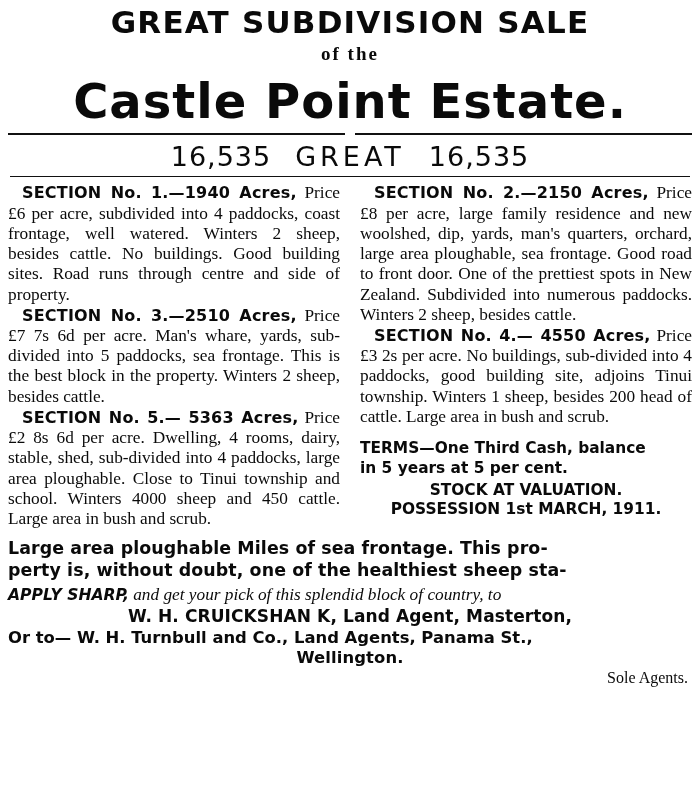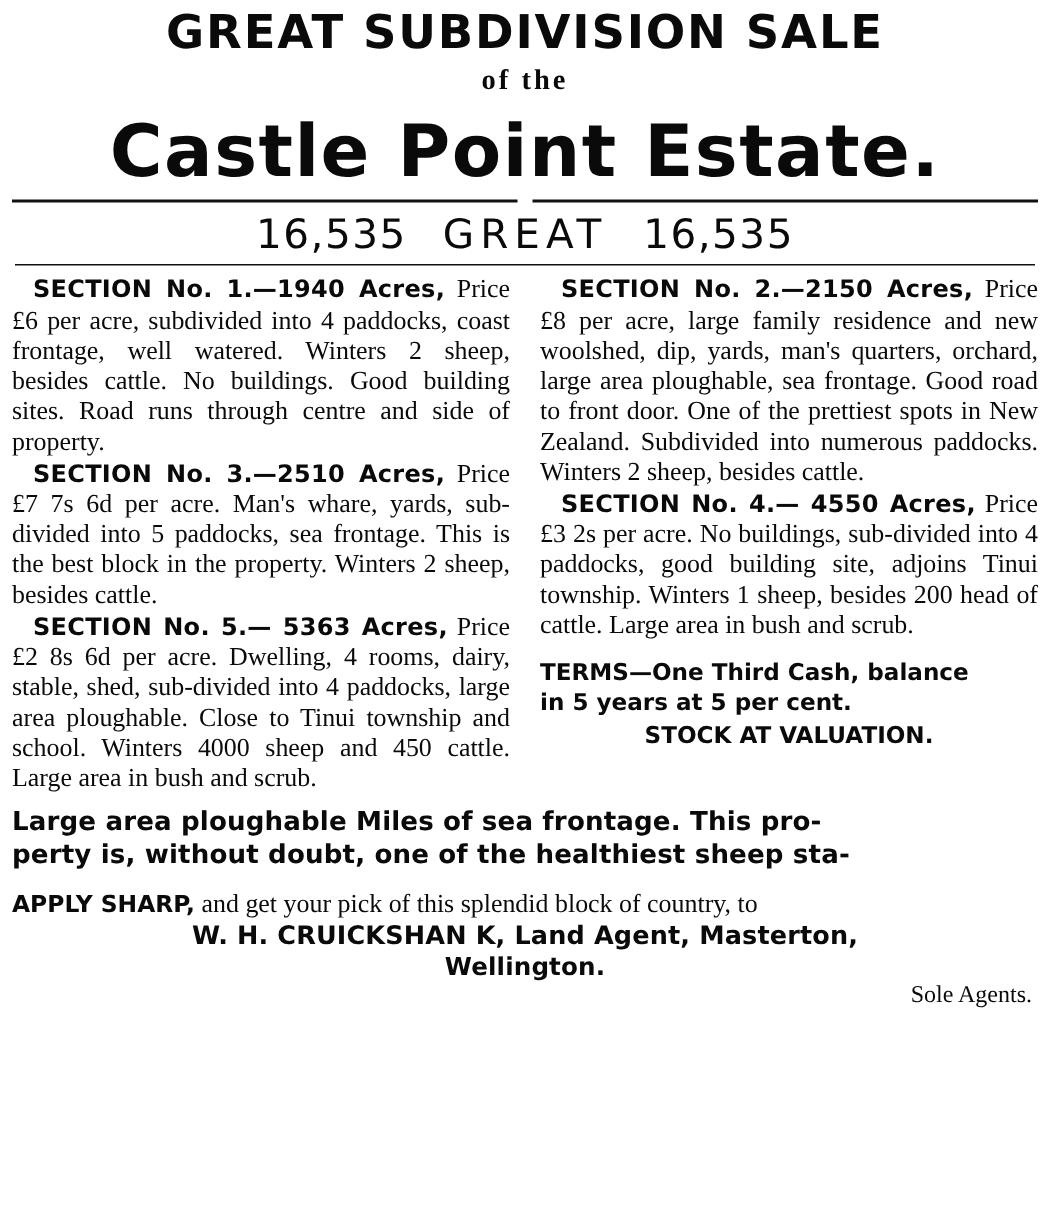--- a/index.html
+++ b/index.html
@@ -129,21 +129,22 @@
     font-size: 17.4px;
     line-height: 1.22;
     letter-spacing: 0.1px;
   }
   .bigline .l1 { text-align: left; }
   .bigline .l2 { text-align: left; }
   .bigline .l3 { text-align: left; }
   .applyline {
     font-size: 17.3px;
     line-height: 1.2;
-    margin-top: 12px;
+    margin-top: 4px;
+    font-style: italic;
   }
   .applyline .bold {
     font-family: "DejaVu Sans", sans-serif;
     font-weight: bold;
     font-size: 15.6px;
   }
   .centerbold {
     text-align: center;
     font-family: "DejaVu Sans", sans-serif;
     font-weight: bold;
@@ -223,33 +224,35 @@
 
       <p class="para">
         <span class="sec">SECTION No. 4.— 4550 Acres,</span>
         <span>Price £3 2s per acre. No buildings, sub-divided into 4 paddocks, good building site, adjoins Tinui township. Winters 1 sheep, besides 200 head of cattle. Large area in bush and scrub.</span>
       </p>
 
       <div class="terms">
         <div class="l1">TERMS—One Third Cash, balance</div>
         <div class="l2">in 5 years at 5 per cent.</div>
         <div class="l3">STOCK AT VALUATION.</div>
+        <div class="l4">POSSESSION 1st MARCH, 1911.</div>
       </div>
 
     </div>
   </div>
 
   <div class="bottom">
     <div class="bigline">
       <div class="l1">Large area ploughable  Miles of sea frontage.   This pro-</div>
       <div class="l2">perty is, without doubt, one of the healthiest sheep sta-</div>
     </div>
 
     <div class="applyline">
       <span class="bold">APPLY SHARP,</span><span> and get your pick of this splendid block of country, to</span>
     </div>
 
     <div class="centerbold">W. H. CRUICKSHAN K, Land Agent, Masterton,</div>
+    <div class="orline">Or to— W. H. Turnbull and Co., Land Agents, Panama St.,</div>
     <div class="centerbold small">Wellington.</div>
     <div class="soleagents">Sole Agents.</div>
   </div>
 
 </div>
 
 </body></html>

